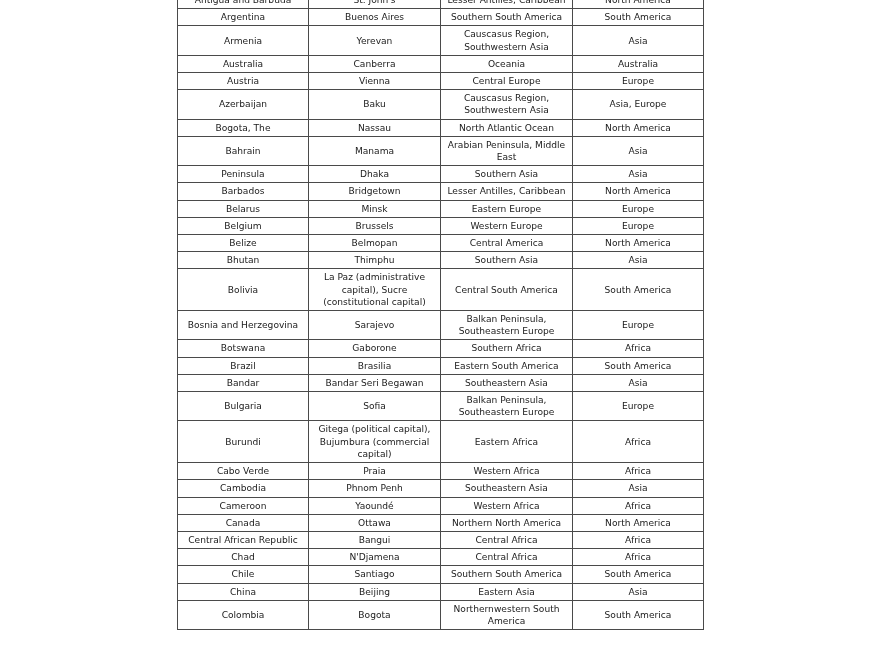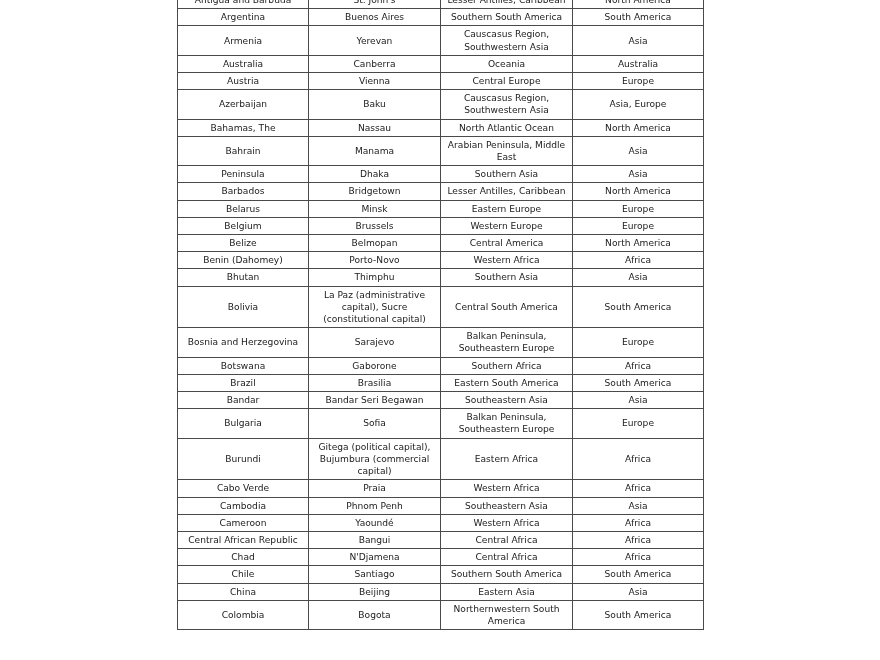--- a/index.html
+++ b/index.html
@@ -100,21 +100,21 @@
             <td>Central Europe</td>
             <td>Europe</td>
           </tr>
           <tr>
             <td>Azerbaijan</td>
             <td>Baku</td>
             <td>Causcasus Region, Southwestern Asia</td>
             <td>Asia, Europe</td>
           </tr>
           <tr>
-            <td>Bahamas, The</td>
+            <td>Bogota, The</td>
             <td>Nassau</td>
             <td>North Atlantic Ocean</td>
             <td>North America</td>
           </tr>
           <tr>
             <td>Bahrain</td>
             <td>Manama</td>
             <td>Arabian Peninsula, Middle East</td>
             <td>Asia</td>
           </tr>
@@ -142,26 +142,20 @@
             <td>Western Europe</td>
             <td>Europe</td>
           </tr>
           <tr>
             <td>Belize</td>
             <td>Belmopan</td>
             <td>Central America</td>
             <td>North America</td>
           </tr>
           <tr>
-            <td>Benin (Dahomey)</td>
-            <td>Porto-Novo</td>
-            <td>Western Africa</td>
-            <td>Africa</td>
-          </tr>
-          <tr>
             <td>Bhutan</td>
             <td>Thimphu</td>
             <td>Southern Asia</td>
             <td>Asia</td>
           </tr>
           <tr>
             <td>Bolivia</td>
             <td>La Paz (administrative capital), Sucre (constitutional capital)</td>
             <td>Central South America</td>
             <td>South America</td>
@@ -212,20 +206,26 @@
             <td>Cambodia</td>
             <td>Phnom Penh</td>
             <td>Southeastern Asia</td>
             <td>Asia</td>
           </tr>
           <tr>
             <td>Cameroon</td>
             <td>Yaoundé</td>
             <td>Western Africa</td>
             <td>Africa</td>
+          </tr>
+          <tr>
+            <td>Canada</td>
+            <td>Ottawa</td>
+            <td>Northern North America</td>
+            <td>North America</td>
           </tr>
           <tr>
             <td>Central African Republic</td>
             <td>Bangui</td>
             <td>Central Africa</td>
             <td>Africa</td>
           </tr>
           <tr>
             <td>Chad</td>
             <td>N'Djamena</td>

